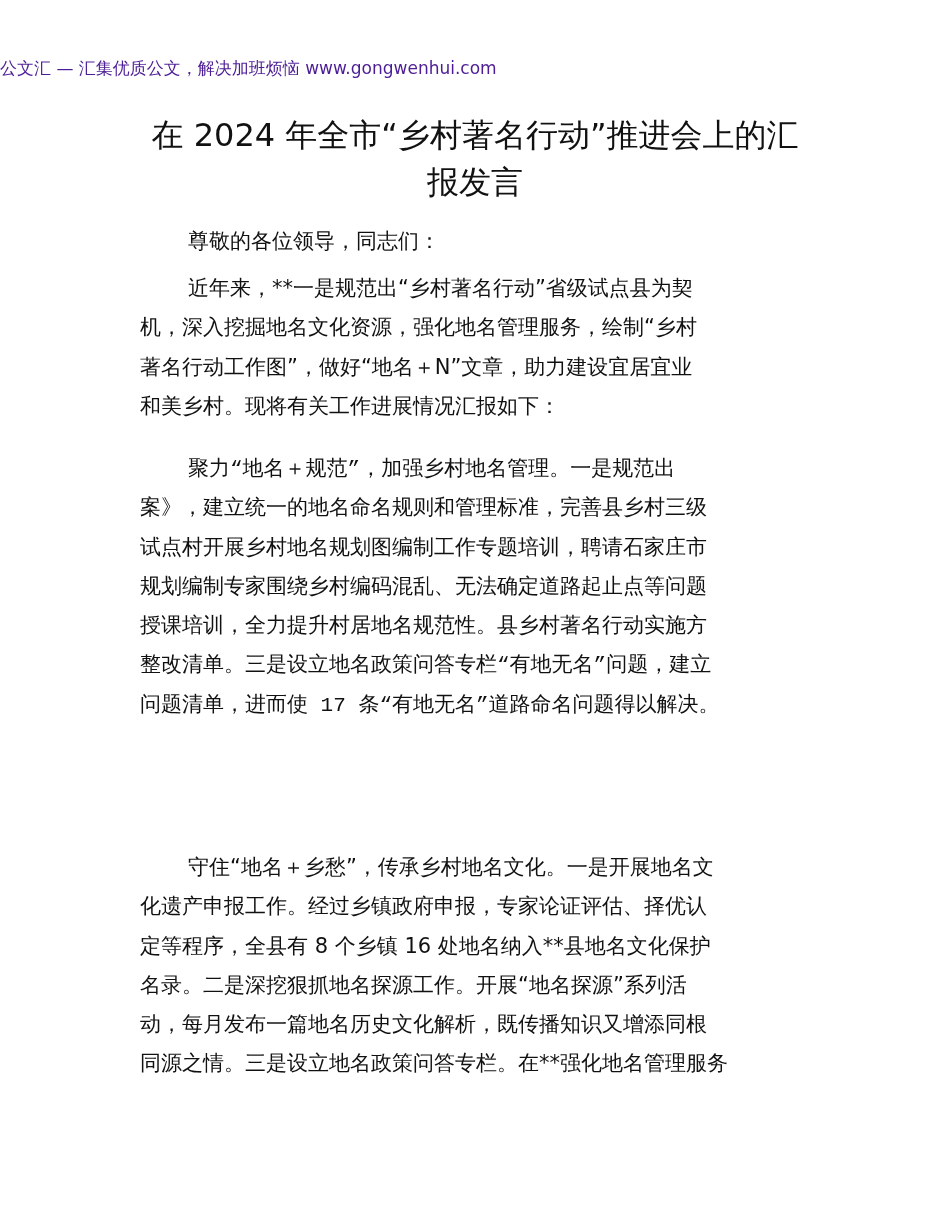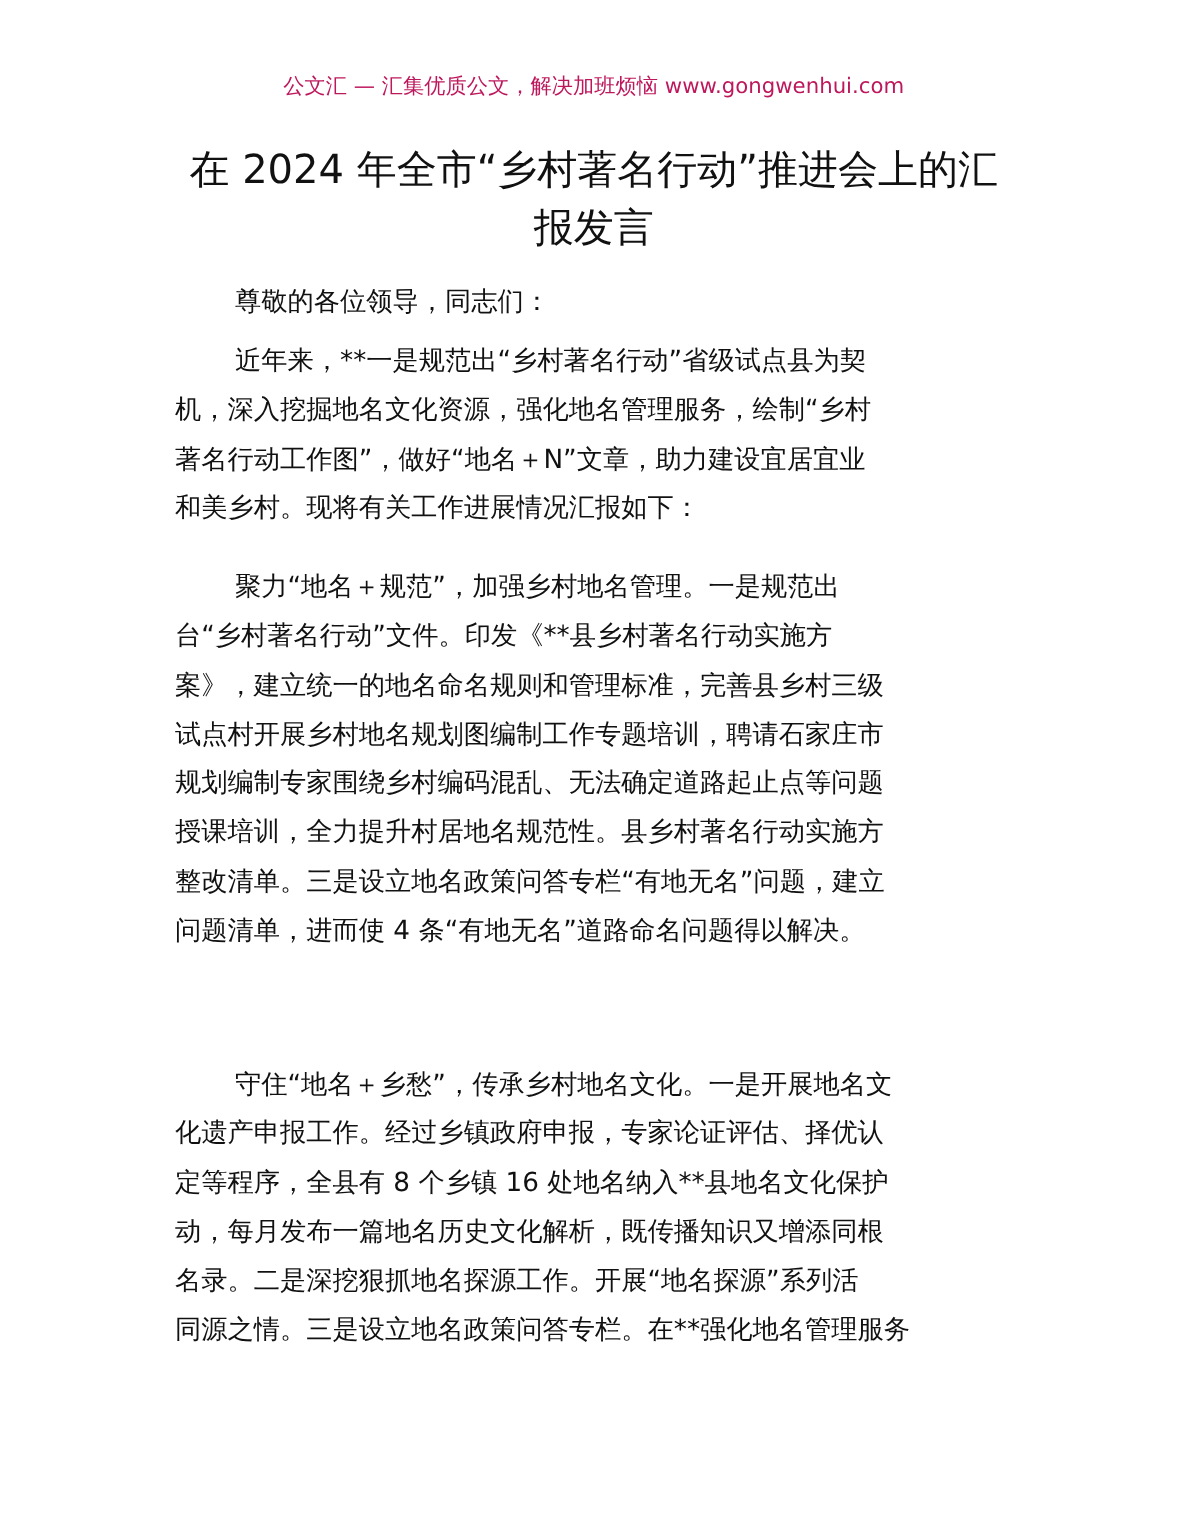--- a/index.html
+++ b/index.html
@@ -1,19 +1,19 @@
 <!DOCTYPE html>
 <html><head>
 <meta charset="utf-8">
 <style>
   html, body { margin: 0; padding: 0; background: #ffffff; }
   body { width: 950px; height: 1230px; position: relative; overflow: hidden;
          font-family: "DejaVu Sans", "Liberation Sans", sans-serif; color: #111; }
-  .banner { position: absolute; top: 57px; left: 0; width: 950px; text-align: center;
-            font-size: 17px; color: #be185d; letter-spacing: 0px; }
+  .banner { position: absolute; top: 57px; left: 0; width: 950px; text-align: left;
+            font-size: 17px; color: #4c1d95; letter-spacing: 0px; }
   .title { position: absolute; top: 112px; left: 0; width: 950px; text-align: center;
            font-size: 32px; line-height: 47px; color: #111; }
   .title .line { display: block; white-space: nowrap; }
   .para { position: absolute; left: 140px; width: 680px; font-size: 21px; }
   .para .line { display: block; white-space: nowrap; height: 39.3px; line-height: 39.3px; }
   .para .line.first { padding-left: 48px; }
 </style>
 </head>
 <body>
 
@@ -28,31 +28,30 @@
   <span class="line first">尊敬的各位领导，同志们：</span>
 </div>
 
 <div class="para" style="top:269px;">
   <span class="line first">近年来，**一是规范出“乡村著名行动”省级试点县为契</span>
   <span class="line">机，深入挖掘地名文化资源，强化地名管理服务，绘制“乡村</span>
   <span class="line">著名行动工作图”，做好“地名＋N”文章，助力建设宜居宜业</span>
   <span class="line">和美乡村。现将有关工作进展情况汇报如下：</span>
 </div>
 
-<div class="para" style="top:450px;">
+<div class="para" style="top:450px;font-family:Liberation Mono, monospace;">
   <span class="line first">聚力“地名＋规范”，加强乡村地名管理。一是规范出</span>
-  <span class="line">台“乡村著名行动”文件。印发《**县乡村著名行动实施方</span>
   <span class="line">案》，建立统一的地名命名规则和管理标准，完善县乡村三级</span>
   <span class="line">试点村开展乡村地名规划图编制工作专题培训，聘请石家庄市</span>
   <span class="line">规划编制专家围绕乡村编码混乱、无法确定道路起止点等问题</span>
   <span class="line">授课培训，全力提升村居地名规范性。县乡村著名行动实施方</span>
   <span class="line">整改清单。三是设立地名政策问答专栏“有地无名”问题，建立</span>
-  <span class="line">问题清单，进而使 4 条“有地无名”道路命名问题得以解决。</span>
+  <span class="line">问题清单，进而使 17 条“有地无名”道路命名问题得以解决。</span>
 </div>
 
 <div class="para" style="top:848px;">
   <span class="line first">守住“地名＋乡愁”，传承乡村地名文化。一是开展地名文</span>
   <span class="line">化遗产申报工作。经过乡镇政府申报，专家论证评估、择优认</span>
   <span class="line">定等程序，全县有 8 个乡镇 16 处地名纳入**县地名文化保护</span>
+  <span class="line">名录。二是深挖狠抓地名探源工作。开展“地名探源”系列活</span>
   <span class="line">动，每月发布一篇地名历史文化解析，既传播知识又增添同根</span>
-  <span class="line">名录。二是深挖狠抓地名探源工作。开展“地名探源”系列活</span>
   <span class="line">同源之情。三是设立地名政策问答专栏。在**强化地名管理服务</span>
 </div>
 
 </body></html>

